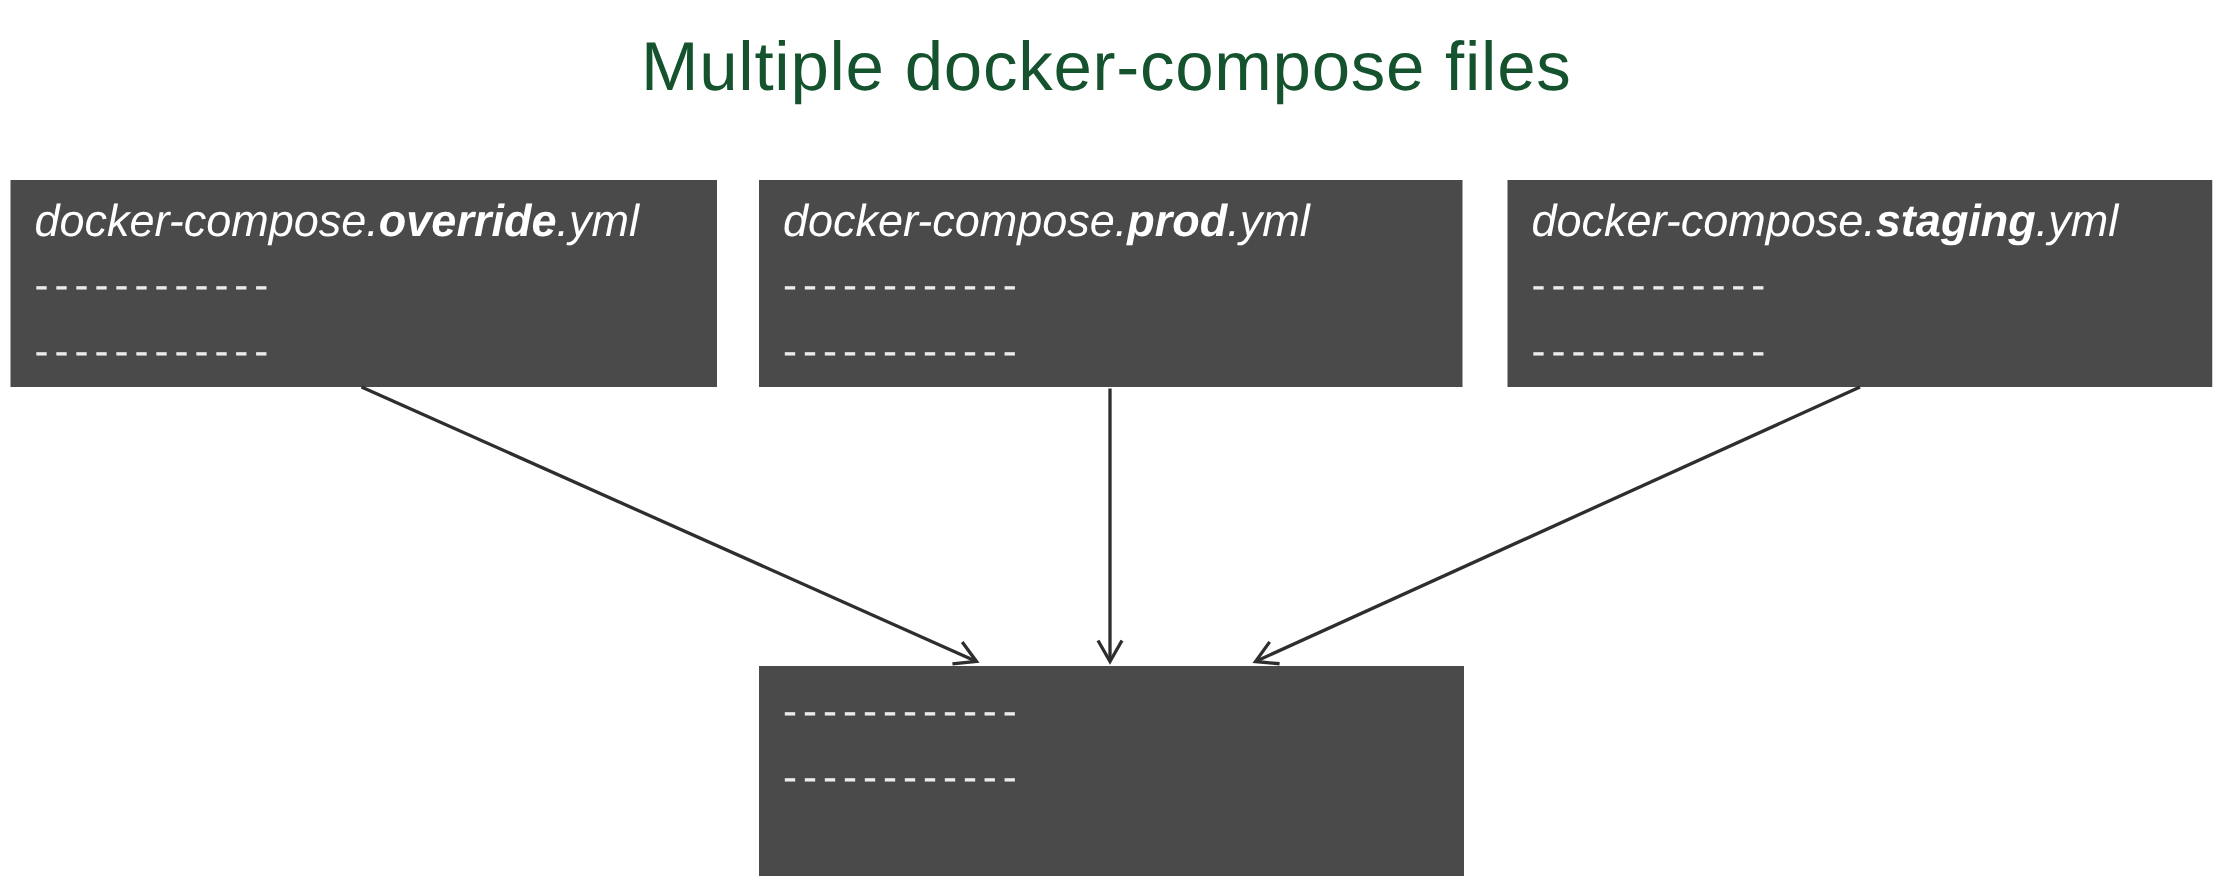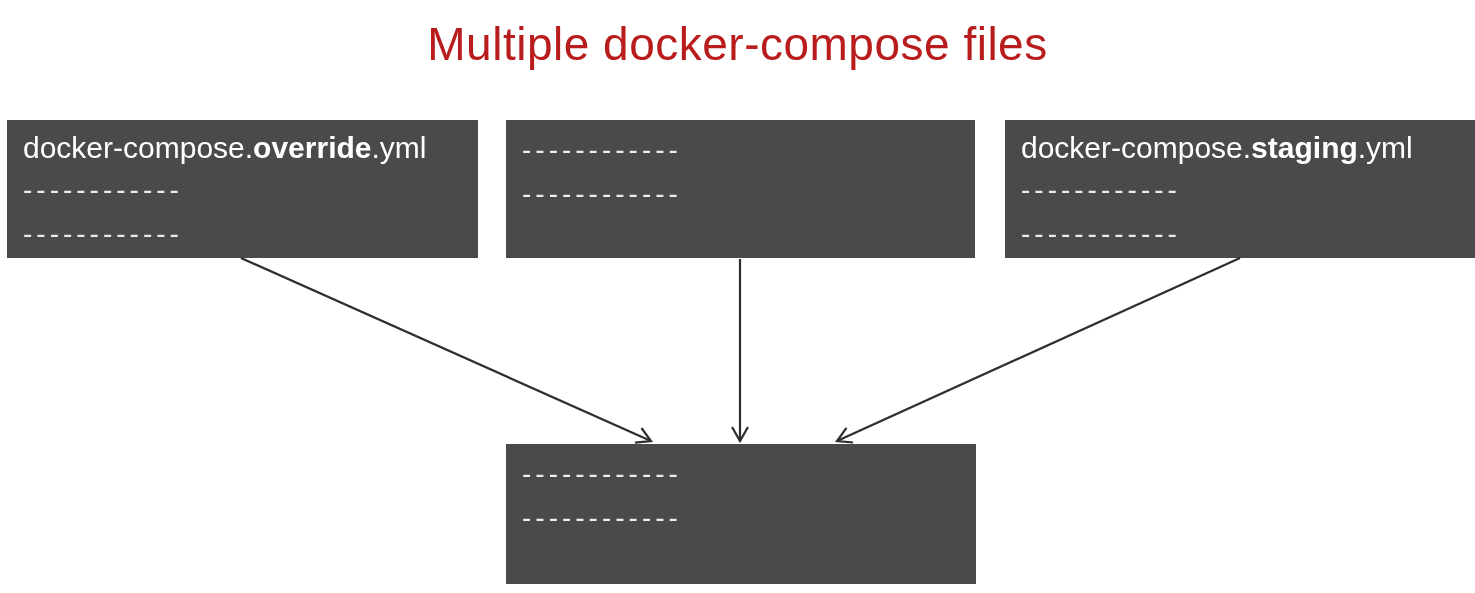--- a/index.html
+++ b/index.html
@@ -17,40 +17,41 @@
   }
   .slide-title {
     position: absolute;
     top: 16px;
     left: 0;
     width: 1475px;
     text-align: center;
     font-size: 46px;
     font-weight: 300;
     letter-spacing: 0.5px;
-    color: #b91c1c;
+    color: #14532d;
     line-height: 56px;
   }
   .file-box {
     position: absolute;
     background: #4a4a4a;
     color: #ffffff;
     box-sizing: border-box;
     padding: 8px 12px 0 16px;
   }
   .box-override { left: 7px;    top: 120px; width: 471px; height: 138px; }
   .box-prod     { left: 506px;  top: 120px; width: 469px; height: 138px; }
   .box-staging  { left: 1005px; top: 120px; width: 514px; height: 138px; }
   .box-base     { left: 506px;  top: 444px; width: 470px; height: 140px; }
   .file-label {
     font-size: 30px;
     font-weight: 300;
     line-height: 40px;
     white-space: nowrap;
     color: #ffffff;
+    font-style: italic;
   }
   .file-label .em {
     font-weight: 700;
   }
   .dash-row {
     font-size: 28px;
     font-weight: 400;
     line-height: 44px;
     letter-spacing: 4px;
     color: #ececec;
@@ -77,20 +78,21 @@
 
   <div class="slide-title">Multiple docker-compose files</div>
 
   <div class="file-box box-override">
     <div class="file-label"><span>docker-compose.</span><span class="em">override</span><span>.yml</span></div>
     <div class="dash-row">------------</div>
     <div class="dash-row">------------</div>
   </div>
 
   <div class="file-box box-prod">
+    <div class="file-label"><span>docker-compose.</span><span class="em">prod</span><span>.yml</span></div>
     <div class="dash-row">------------</div>
     <div class="dash-row">------------</div>
   </div>
 
   <div class="file-box box-staging">
     <div class="file-label"><span>docker-compose.</span><span class="em">staging</span><span>.yml</span></div>
     <div class="dash-row">------------</div>
     <div class="dash-row">------------</div>
   </div>
 

